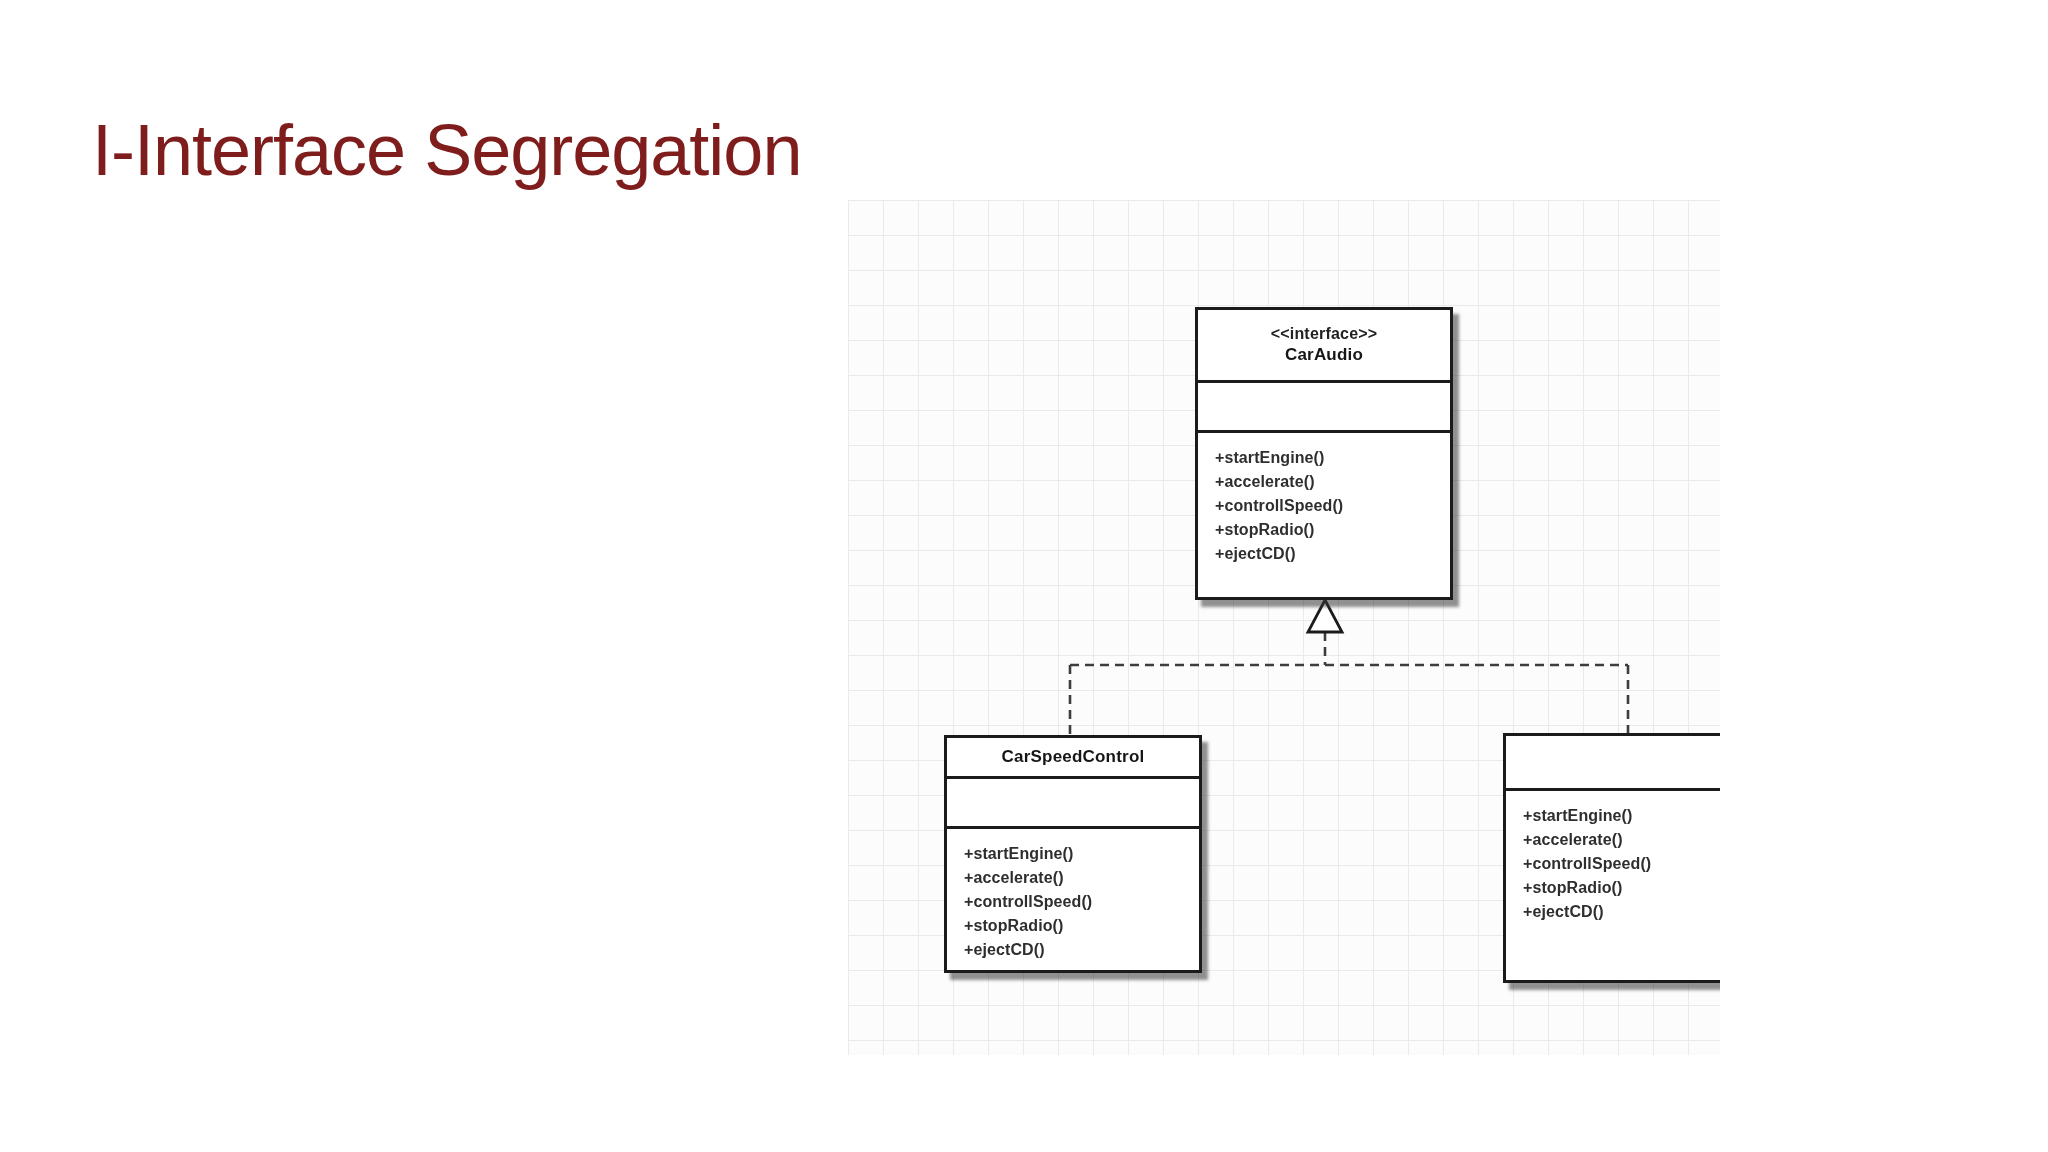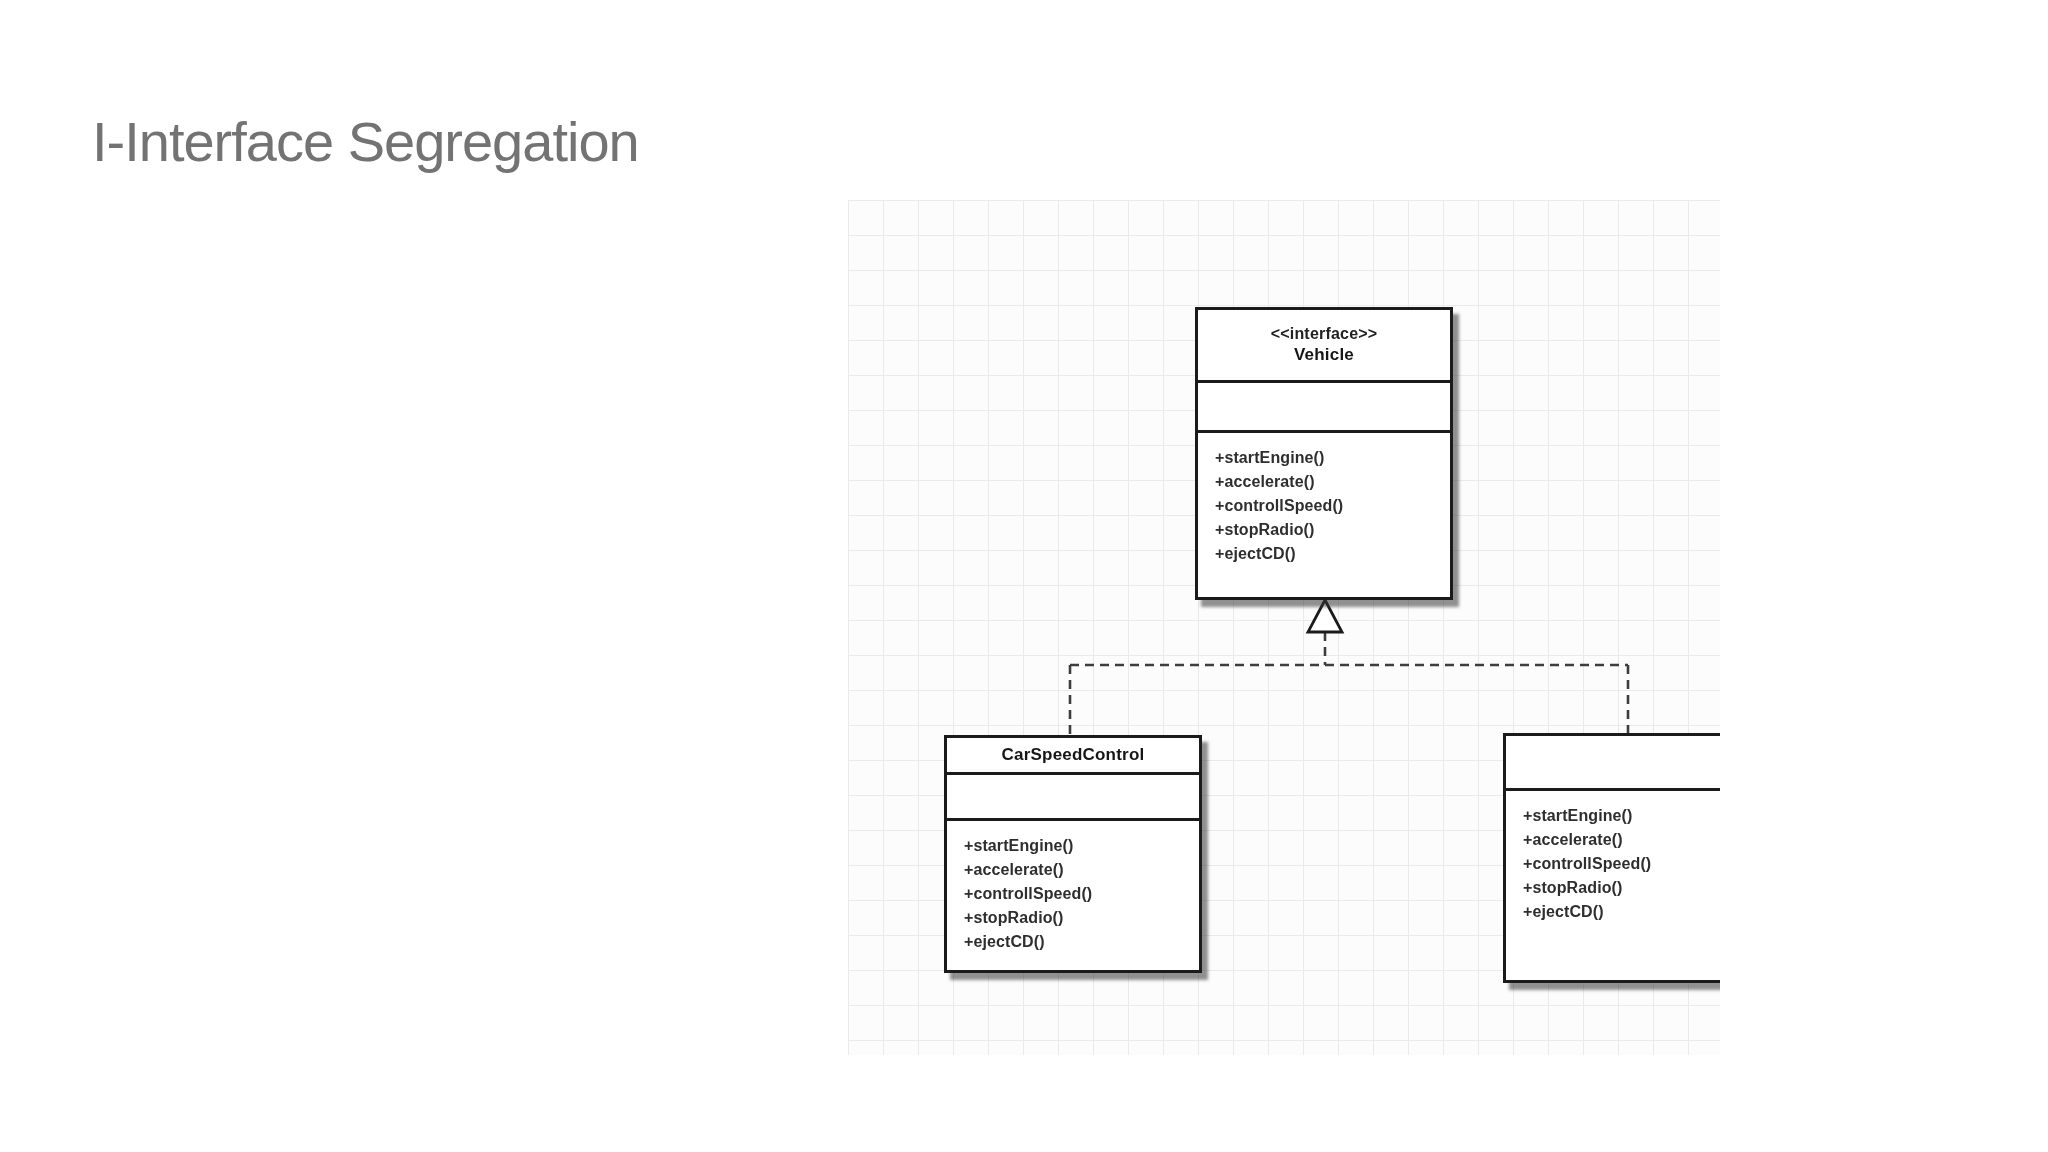--- a/index.html
+++ b/index.html
@@ -7,22 +7,22 @@
     position:relative;
     width:2048px;height:1152px;
     background:#ffffff;
     overflow:hidden;
     font-family:"Liberation Sans", sans-serif;
     color:#111;
   }
   
   .slide-title{
     position:absolute;left:92px;top:112px;
-    font-size:56px;line-height:1.08;font-weight:400;
-    color:#737373;letter-spacing:-1px;white-space:nowrap;
+    font-size:72px;line-height:1.08;font-weight:400;
+    color:#7f1d1d;letter-spacing:-1px;white-space:nowrap;
   }
   .slide-subtitle{
     position:absolute;left:122px;top:254px;
     font-size:41px;line-height:49px;font-weight:400;color:#161616;
   }
   
   .diagram{
     position:absolute;left:848px;top:200px;width:872px;height:855px;
     background-color:#fcfcfd;
     background-image:
@@ -48,21 +48,21 @@
     gap:2px;
   }
   .uml-stereotype{font-size:16px;font-weight:700;color:#222;letter-spacing:0.2px;}
   .uml-name{font-size:17px;font-weight:700;color:#161616;letter-spacing:0.2px;}
   .uml-attrs{
     box-sizing:border-box;
     border-bottom:3px solid #1b1b1b;
   }
   .uml-methods{
     flex:1;
-    padding:13px 6px 16px 17px;
+    padding:13px 6px 8px 17px;
   }
   .uml-method{
     font-size:16px;line-height:24px;font-weight:700;color:#2e2e2e;
     letter-spacing:0.1px;white-space:nowrap;
   }
   
   .box-vehicle{left:347px;top:107px;width:258px;height:293px;}
   .box-vehicle .uml-head{height:73px;}
   .box-vehicle .uml-attrs{height:50px;}
   .box-speed{left:96px;top:535px;width:258px;height:238px;}
@@ -90,21 +90,21 @@
         <path d="M222,465 L780,465"></path>
         <path d="M222,465 L222,537"></path>
         <path d="M780,465 L780,535"></path>
       </g>
       <polygon points="477,400 494,432 460,432" fill="#ffffff" stroke="#1b1b1b" stroke-width="2.8"></polygon>
     </svg>
 
     <div class="uml-class box-vehicle">
       <div class="uml-head">
         <div class="uml-stereotype">&lt;&lt;interface&gt;&gt;</div>
-        <div class="uml-name">Vehicle</div>
+        <div class="uml-name">CarAudio</div>
       </div>
       <div class="uml-attrs"></div>
       <div class="uml-methods">
         <div class="uml-method">+startEngine()</div>
         <div class="uml-method">+accelerate()</div>
         <div class="uml-method">+controllSpeed()</div>
         <div class="uml-method">+stopRadio()</div>
         <div class="uml-method">+ejectCD()</div>
       </div>
     </div>

